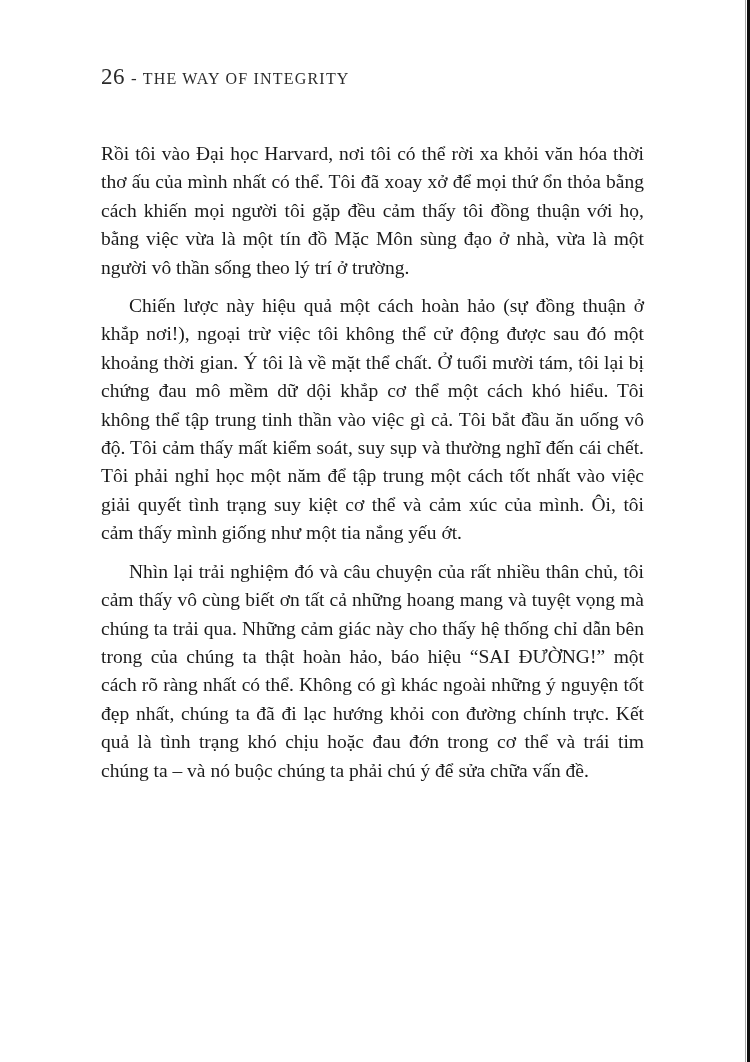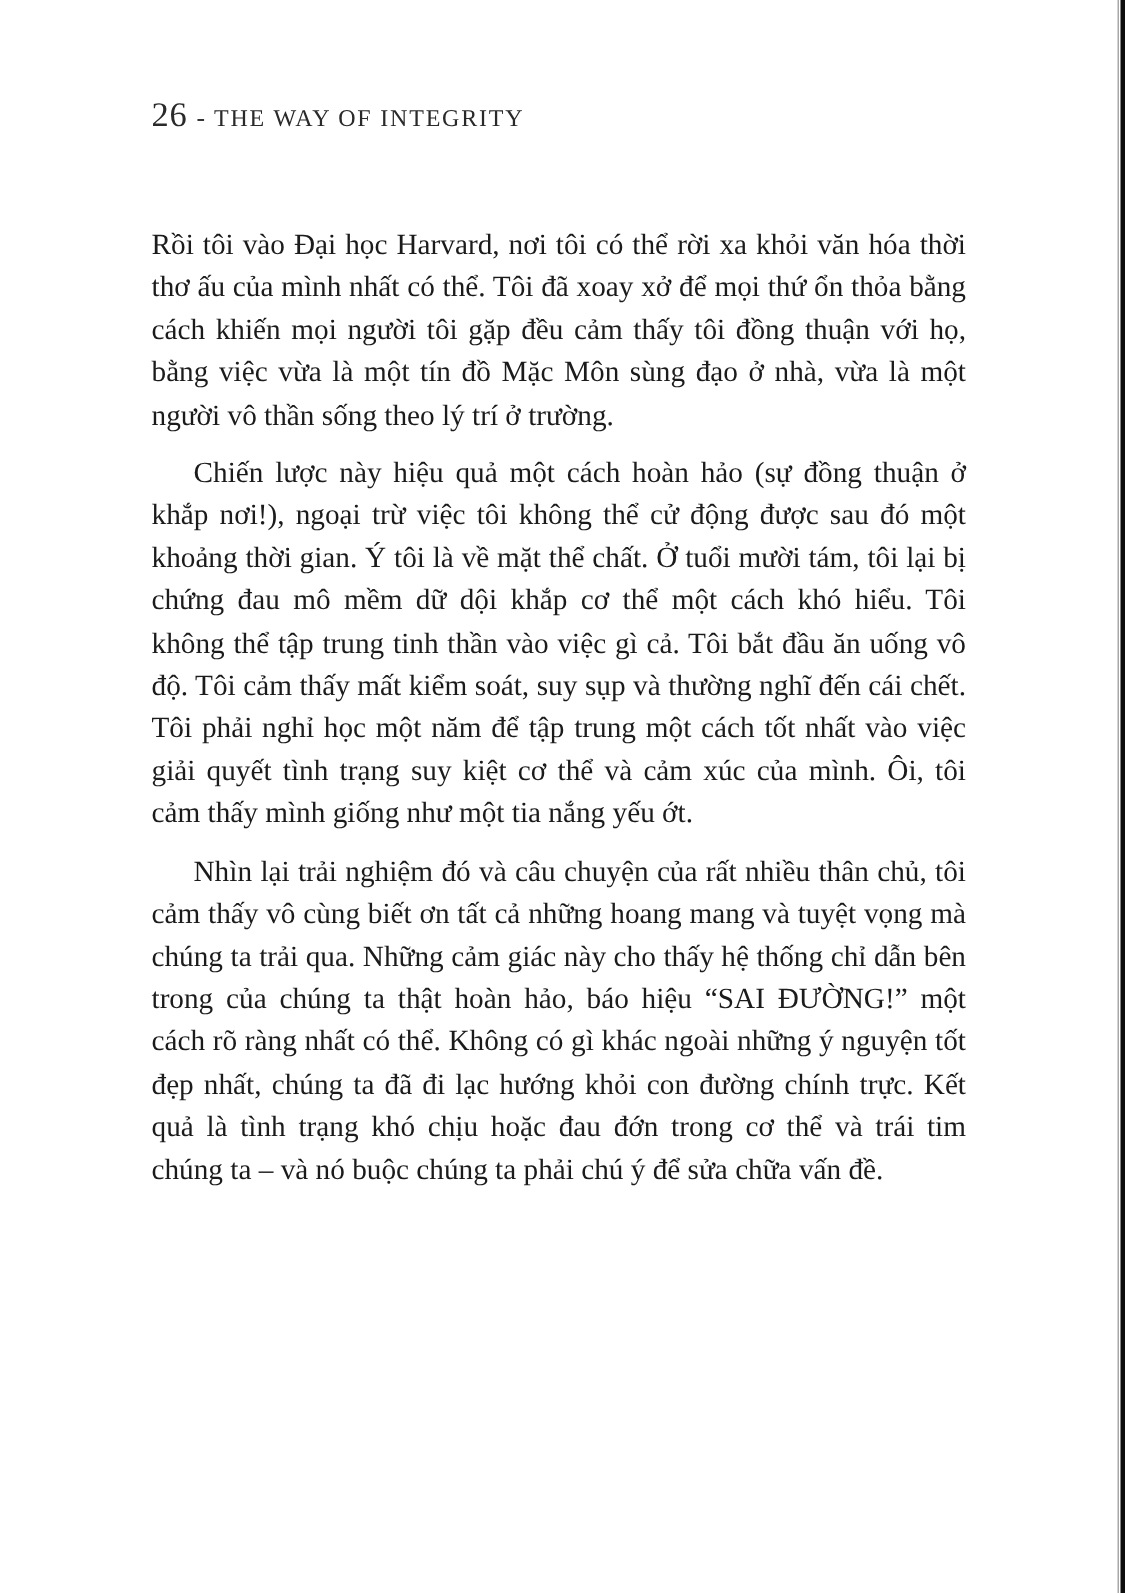--- a/index.html
+++ b/index.html
@@ -53,21 +53,21 @@
     font-size: 17px;
     margin: 0 6px;
   }
   .book-title {
     font-size: 16px;
     letter-spacing: 1.2px;
   }
   .text-block {
     position: absolute;
     left: 101px;
-    top: 150px;
+    top: 140px;
     width: 543px;
     font-size: 19.5px;
     line-height: 28.4px;
     color: #1b1b1b;
     text-align: justify;
     text-justify: inter-word;
   }
   .para {
     margin: 0 0 10px 0;
     text-indent: 28px;

